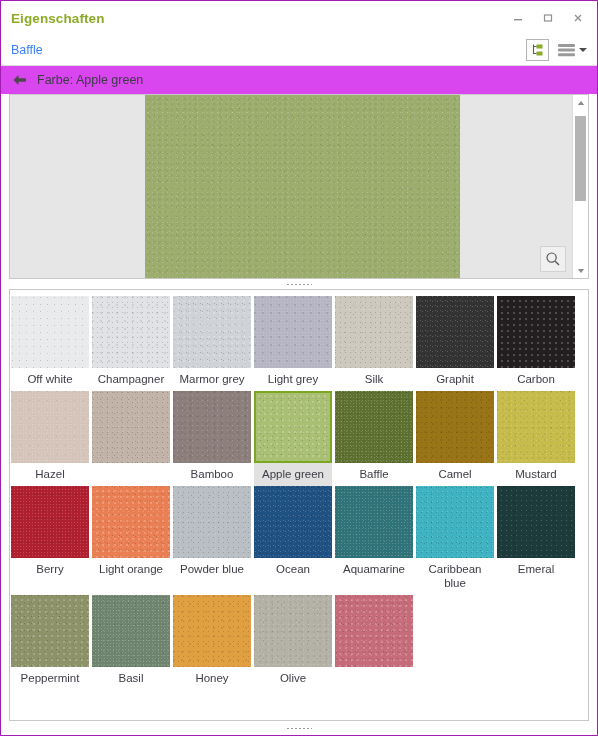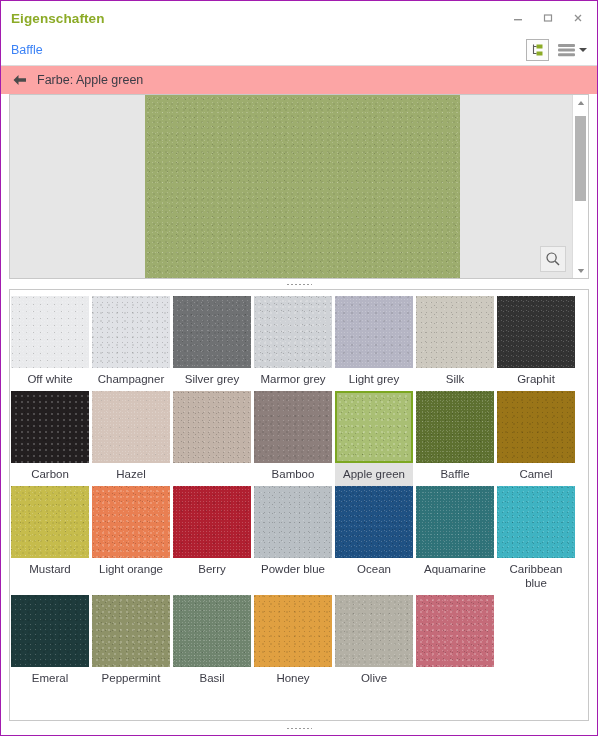--- a/index.html
+++ b/index.html
@@ -63,21 +63,21 @@
     border-left: 4px solid transparent;
     border-right: 4px solid transparent;
     border-top: 4px solid #4b4b4b;
   }
 
   
   .breadcrumb {
     height: 28px; flex: none;
     display: flex; align-items: center;
     gap: 9px; padding: 0 0 0 11px;
-    background: #fca5a5;
+    background: #d946ef;
   }
   .back-arrow { display: flex; align-items: center; }
   .breadcrumb-label { font-size: 12.5px; color: #3c3c46; }
 
   
   .preview-wrap {
     flex: none; height: 185px;
     margin: 0 8px;
     border: 1px solid #c8c8c8;
     background: #e6e6e6;
@@ -259,24 +259,20 @@
     <div class="grid" id="swatch-grid">
         <div class="cell">
           <div class="tex" style="background: radial-gradient(rgba(255, 255, 255, 0.2) 18%, transparent 19%) 0px 0px / 3px 3px, radial-gradient(rgba(0, 0, 0, 0.18) 16%, transparent 17%) 1px 2px / 4px 4px, radial-gradient(rgba(255, 255, 255, 0.2) 12%, transparent 13%) 2px 1px / 5px 5px, radial-gradient(rgba(0, 0, 0, 0.18) 12%, transparent 13%) 3px 3px / 7px 7px rgb(233, 234, 236);"></div>
           <div class="cap">Off white</div>
         </div>
         <div class="cell">
           <div class="tex" style="background: radial-gradient(rgba(255, 255, 255, 0.2) 18%, transparent 19%) 0px 0px / 4px 4px, radial-gradient(rgba(0, 0, 0, 0.18) 16%, transparent 17%) 1px 2px / 5px 5px, radial-gradient(rgba(255, 255, 255, 0.2) 12%, transparent 13%) 2px 1px / 6px 6px, radial-gradient(rgba(0, 0, 0, 0.18) 12%, transparent 13%) 3px 3px / 8px 8px rgb(224, 226, 230);"></div>
           <div class="cap">Champagner</div>
         </div>
         <div class="cell">
-          <div class="tex" style="background: radial-gradient(rgba(255, 255, 255, 0.2) 18%, transparent 19%) 0px 0px / 5px 5px, radial-gradient(rgba(0, 0, 0, 0.18) 16%, transparent 17%) 1px 2px / 6px 6px, radial-gradient(rgba(255, 255, 255, 0.2) 12%, transparent 13%) 2px 1px / 7px 7px, radial-gradient(rgba(0, 0, 0, 0.18) 12%, transparent 13%) 3px 3px / 9px 9px rgb(111, 113, 115);"></div>
-          <div class="cap">Silver grey</div>
-        </div>
-        <div class="cell">
           <div class="tex" style="background: radial-gradient(rgba(255, 255, 255, 0.2) 18%, transparent 19%) 0px 0px / 6px 6px, radial-gradient(rgba(0, 0, 0, 0.18) 16%, transparent 17%) 1px 2px / 7px 7px, radial-gradient(rgba(255, 255, 255, 0.2) 12%, transparent 13%) 2px 1px / 5px 5px, radial-gradient(rgba(0, 0, 0, 0.18) 12%, transparent 13%) 3px 3px / 7px 7px rgb(207, 210, 214);"></div>
           <div class="cap">Marmor grey</div>
         </div>
         <div class="cell">
           <div class="tex" style="background: radial-gradient(rgba(255, 255, 255, 0.2) 18%, transparent 19%) 0px 0px / 3px 3px, radial-gradient(rgba(0, 0, 0, 0.18) 16%, transparent 17%) 1px 2px / 4px 4px, radial-gradient(rgba(255, 255, 255, 0.2) 12%, transparent 13%) 2px 1px / 6px 6px, radial-gradient(rgba(0, 0, 0, 0.18) 12%, transparent 13%) 3px 3px / 8px 8px rgb(181, 181, 196);"></div>
           <div class="cap">Light grey</div>
         </div>
         <div class="cell">
           <div class="tex" style="background: radial-gradient(rgba(255, 255, 255, 0.2) 18%, transparent 19%) 0px 0px / 4px 4px, radial-gradient(rgba(0, 0, 0, 0.18) 16%, transparent 17%) 1px 2px / 5px 5px, radial-gradient(rgba(255, 255, 255, 0.2) 12%, transparent 13%) 2px 1px / 7px 7px, radial-gradient(rgba(0, 0, 0, 0.18) 12%, transparent 13%) 3px 3px / 9px 9px rgb(205, 201, 191);"></div>
           <div class="cap">Silk</div>
@@ -310,28 +306,28 @@
         </div>
         <div class="cell">
           <div class="tex" style="background: radial-gradient(rgba(255, 255, 255, 0.2) 18%, transparent 19%) 0px 0px / 4px 4px, radial-gradient(rgba(0, 0, 0, 0.18) 16%, transparent 17%) 1px 2px / 5px 5px, radial-gradient(rgba(255, 255, 255, 0.2) 12%, transparent 13%) 2px 1px / 6px 6px, radial-gradient(rgba(0, 0, 0, 0.18) 12%, transparent 13%) 3px 3px / 8px 8px rgb(154, 117, 24);"></div>
           <div class="cap">Camel</div>
         </div>
         <div class="cell">
           <div class="tex" style="background: radial-gradient(rgba(255, 255, 255, 0.2) 18%, transparent 19%) 0px 0px / 5px 5px, radial-gradient(rgba(0, 0, 0, 0.18) 16%, transparent 17%) 1px 2px / 6px 6px, radial-gradient(rgba(255, 255, 255, 0.2) 12%, transparent 13%) 2px 1px / 7px 7px, radial-gradient(rgba(0, 0, 0, 0.18) 12%, transparent 13%) 3px 3px / 9px 9px rgb(198, 188, 76);"></div>
           <div class="cap">Mustard</div>
         </div>
         <div class="cell">
+          <div class="tex" style="background: radial-gradient(rgba(255, 255, 255, 0.2) 18%, transparent 19%) 0px 0px / 3px 3px, radial-gradient(rgba(0, 0, 0, 0.18) 16%, transparent 17%) 1px 2px / 4px 4px, radial-gradient(rgba(255, 255, 255, 0.2) 12%, transparent 13%) 2px 1px / 6px 6px, radial-gradient(rgba(0, 0, 0, 0.18) 12%, transparent 13%) 3px 3px / 8px 8px rgb(176, 31, 48);"></div>
+          <div class="cap">Berry</div>
+        </div>
+        <div class="cell">
           <div class="tex" style="background: radial-gradient(rgba(255, 255, 255, 0.2) 18%, transparent 19%) 0px 0px / 6px 6px, radial-gradient(rgba(0, 0, 0, 0.18) 16%, transparent 17%) 1px 2px / 7px 7px, radial-gradient(rgba(255, 255, 255, 0.2) 12%, transparent 13%) 2px 1px / 5px 5px, radial-gradient(rgba(0, 0, 0, 0.18) 12%, transparent 13%) 3px 3px / 7px 7px rgb(233, 127, 82);"></div>
           <div class="cap">Light orange</div>
         </div>
         <div class="cell">
-          <div class="tex" style="background: radial-gradient(rgba(255, 255, 255, 0.2) 18%, transparent 19%) 0px 0px / 3px 3px, radial-gradient(rgba(0, 0, 0, 0.18) 16%, transparent 17%) 1px 2px / 4px 4px, radial-gradient(rgba(255, 255, 255, 0.2) 12%, transparent 13%) 2px 1px / 6px 6px, radial-gradient(rgba(0, 0, 0, 0.18) 12%, transparent 13%) 3px 3px / 8px 8px rgb(176, 31, 48);"></div>
-          <div class="cap">Berry</div>
-        </div>
-        <div class="cell">
           <div class="tex" style="background: radial-gradient(rgba(255, 255, 255, 0.2) 18%, transparent 19%) 0px 0px / 4px 4px, radial-gradient(rgba(0, 0, 0, 0.18) 16%, transparent 17%) 1px 2px / 5px 5px, radial-gradient(rgba(255, 255, 255, 0.2) 12%, transparent 13%) 2px 1px / 7px 7px, radial-gradient(rgba(0, 0, 0, 0.18) 12%, transparent 13%) 3px 3px / 9px 9px rgb(185, 191, 196);"></div>
           <div class="cap">Powder blue</div>
         </div>
         <div class="cell">
           <div class="tex" style="background: radial-gradient(rgba(255, 255, 255, 0.2) 18%, transparent 19%) 0px 0px / 5px 5px, radial-gradient(rgba(0, 0, 0, 0.18) 16%, transparent 17%) 1px 2px / 6px 6px, radial-gradient(rgba(255, 255, 255, 0.2) 12%, transparent 13%) 2px 1px / 5px 5px, radial-gradient(rgba(0, 0, 0, 0.18) 12%, transparent 13%) 3px 3px / 7px 7px rgb(31, 81, 131);"></div>
           <div class="cap">Ocean</div>
         </div>
         <div class="cell">
           <div class="tex" style="background: radial-gradient(rgba(255, 255, 255, 0.2) 18%, transparent 19%) 0px 0px / 3px 3px, radial-gradient(rgba(0, 0, 0, 0.18) 16%, transparent 17%) 1px 2px / 4px 4px, radial-gradient(rgba(255, 255, 255, 0.2) 12%, transparent 13%) 2px 1px / 7px 7px, radial-gradient(rgba(0, 0, 0, 0.18) 12%, transparent 13%) 3px 3px / 9px 9px rgb(47, 114, 120);"></div>
           <div class="cap">Aquamarine</div>

